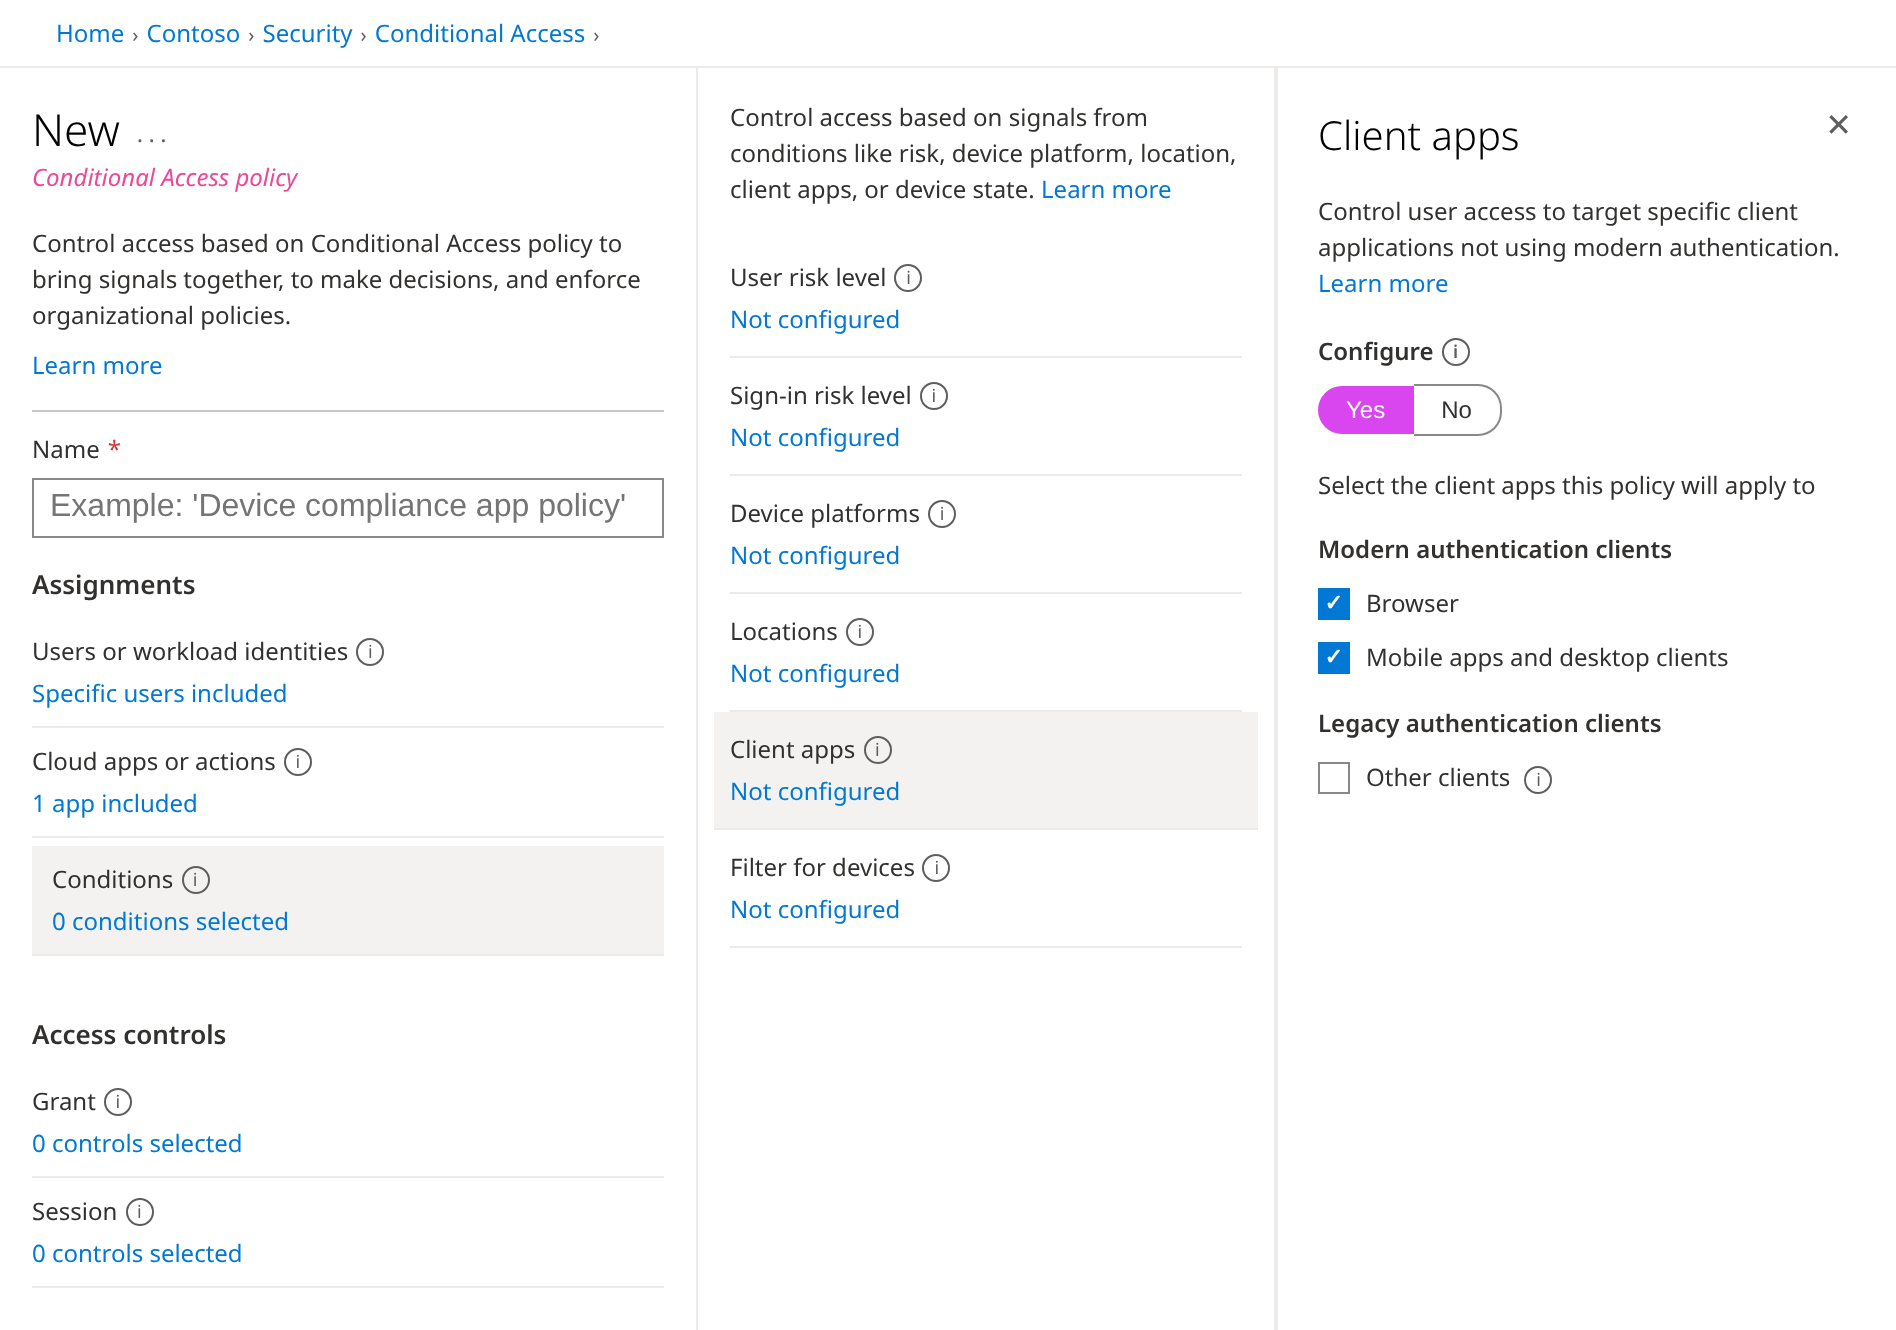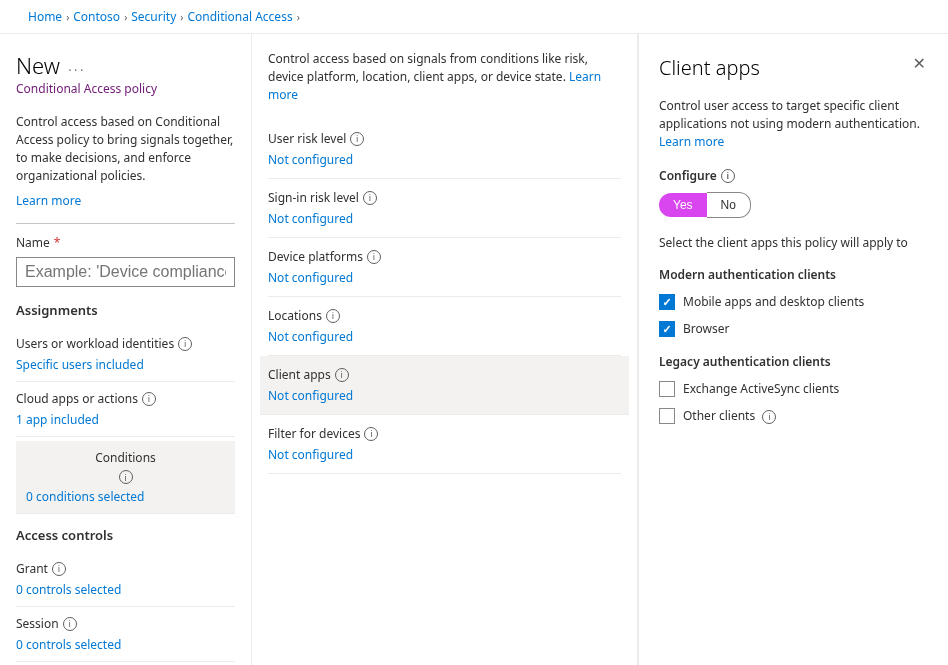--- a/index.html
+++ b/index.html
@@ -31,21 +31,21 @@
 
     
     .main-container {
       display: flex;
       flex: 1;
       overflow: hidden;
     }
 
     
     .left-panel {
-      width: 252px;
+      width: 349px;
       border-right: 1px solid #edebe9;
       padding: 16px;
       overflow-y: auto;
       flex-shrink: 0;
     }
 
     .page-title {
       font-size: 22px;
       font-weight: 300;
       color: #000;
@@ -53,22 +53,23 @@
       align-items: center;
       gap: 8px;
     }
     .page-title .dots {
       font-size: 16px;
       color: #605e5c;
       letter-spacing: 2px;
     }
     .page-subtitle {
       font-size: 12px;
-      color: #701a75;
+      color: #ec4899;
       margin-bottom: 16px;
+      font-style: italic;
     }
 
     .description {
       font-size: 12px;
       color: #323130;
       line-height: 1.5;
       margin-bottom: 6px;
     }
     .learn-more-link {
       color: #0078d4;
@@ -148,29 +149,28 @@
       margin-top: 4px;
       border-bottom: 1px solid #edebe9;
     }
     .conditions-label {
       font-size: 12px;
       color: #323130;
       display: flex;
       align-items: center;
       gap: 4px;
       margin-bottom: 4px;
-      flex-direction: column;
     }
     .conditions-value {
       font-size: 12px;
       color: #0078d4;
       cursor: pointer;
     }
 
-    .access-controls-section { margin-top: 12px; }
+    .access-controls-section { margin-top: 30px; }
     .access-item {
       padding: 8px 0;
       border-bottom: 1px solid #edebe9;
     }
 
     
     .middle-panel {
       flex: 1;
       padding: 16px;
       overflow-y: auto;
@@ -488,41 +488,34 @@
       <button class="toggle-no">No</button>
     </div>
 
     <div class="select-label">Select the client apps this policy will apply to</div>
 
     <div class="auth-section-title">Modern authentication clients</div>
 
     <div id="modern-auth-list">
         <div class="checkbox-item">
     <div class="checkbox-box checked"></div>
-    <span class="checkbox-label">Mobile apps and desktop clients</span>
+    <span class="checkbox-label">Browser</span>
   </div>
         <div class="checkbox-item">
     <div class="checkbox-box checked"></div>
-    <span class="checkbox-label">Browser</span>
+    <span class="checkbox-label">Mobile apps and desktop clients</span>
   </div>
       </div>
 
     <div class="legacy-section">
       <div class="auth-section-title">Legacy authentication clients</div>
       <div id="legacy-auth-list">
           <div class="checkbox-item">
     <div class="checkbox-box "></div>
     <span class="checkbox-label">
-      Exchange ActiveSync clients
-      
-    </span>
-  </div>
-          <div class="checkbox-item">
-    <div class="checkbox-box "></div>
-    <span class="checkbox-label">
       Other clients
       <span class="info-icon" style="margin-left:4px;">i</span>
     </span>
   </div>
         </div>
     </div>
   </div>
 
 </div>
 

